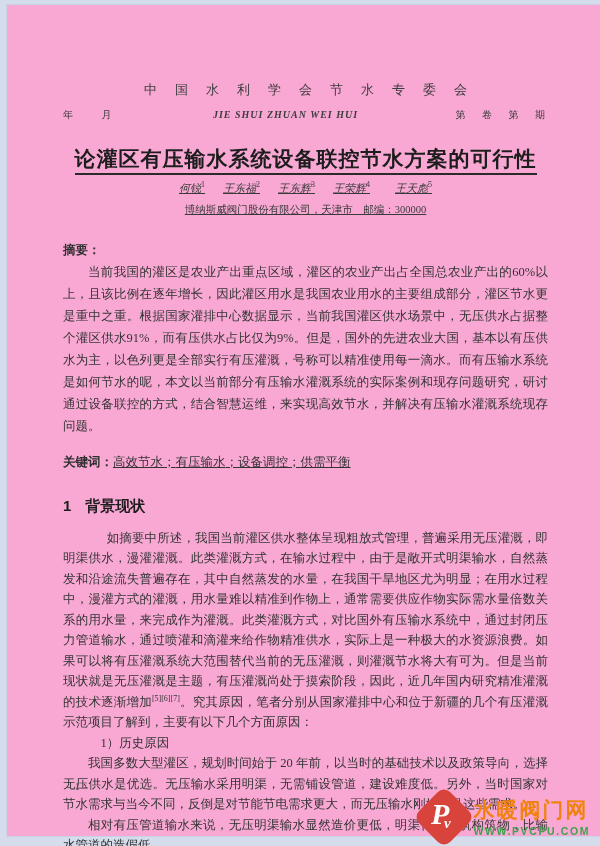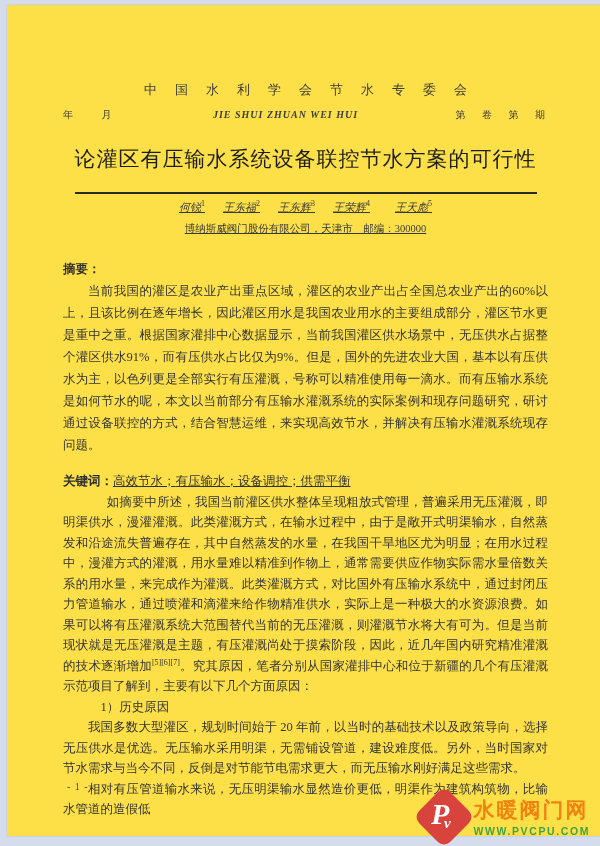--- a/index.html
+++ b/index.html
@@ -4,21 +4,21 @@
 <style>
   html,body{margin:0;padding:0;}
   body{
     width:600px;height:846px;position:relative;overflow:hidden;
     background:#d5dcec;
     font-family:"Liberation Serif","DejaVu Serif",serif;
     color:#333;
   }
   .page{
     position:absolute;left:6px;top:4px;right:0;bottom:9px;
-    background:#fde047;
+    background:#f9a8d4;
     border:1px solid #c9d2e6;border-right:none;
     box-sizing:border-box;
   }
   .content{
     padding:76px 52px 0 56px;
   }
   
   .society{
     text-align:center;font-size:13px;color:#3c3c3c;
     letter-spacing:18px;text-indent:18px;white-space:nowrap;
@@ -30,22 +30,22 @@
   .meta .left{letter-spacing:4px;word-spacing:18px;}
   .meta .center{font-weight:bold;letter-spacing:1px;font-style:italic;}
   .meta .right{letter-spacing:3px;word-spacing:8px;}
   
   .title{
     margin:15px 0 0 0;text-align:center;
   }
   .title span{
     display:inline-block;
     font-family:"Liberation Sans","DejaVu Sans",sans-serif;
-    font-weight:normal;font-size:21px;color:#1d1d1d;letter-spacing:1px;
-    border-bottom:2px solid #2a2a2a;padding-bottom:19px;
+    font-weight:bold;font-size:21px;color:#1d1d1d;letter-spacing:1px;
+    border-bottom:2px solid #2a2a2a;padding-bottom:0;
   }
   .authors{
     margin-top:5px;text-align:center;font-size:11px;font-style:italic;color:#3a3a3a;
   }
   .author{ text-decoration:underline; margin:0 9px; white-space:nowrap;}
   .author:last-child{margin-left:16px;}
   .author sup{font-size:8px;font-style:normal;}
   .affiliation{
     margin-top:7px;text-align:center;font-size:10.5px;color:#3a3a3a;
     text-decoration:underline;
@@ -124,20 +124,23 @@
     <div class="affiliation">博纳斯威阀门股份有限公司，天津市　邮编：300000</div>
 
     <div class="abstract">
       <div class="abstract-label">摘要：</div>
       <p class="abstract-text">当前我国的灌区是农业产出重点区域，灌区的农业产出占全国总农业产出的60%以上，且该比例在逐年增长，因此灌区用水是我国农业用水的主要组成部分，灌区节水更是重中之重。根据国家灌排中心数据显示，当前我国灌区供水场景中，无压供水占据整个灌区供水91%，而有压供水占比仅为9%。但是，国外的先进农业大国，基本以有压供水为主，以色列更是全部实行有压灌溉，号称可以精准使用每一滴水。而有压输水系统是如何节水的呢，本文以当前部分有压输水灌溉系统的实际案例和现存问题研究，研讨通过设备联控的方式，结合智慧运维，来实现高效节水，并解决有压输水灌溉系统现存问题。</p>
     </div>
 
     <div class="keywords" id="keywords">
       <span class="kw-label">关键词：</span><span class="kw">高效节水</span><span class="kw-sep">；</span><span class="kw">有压输水</span><span class="kw-sep">；</span><span class="kw">设备调控</span><span class="kw-sep">；</span><span class="kw">供需平衡</span></div>
 
+    <div class="section-heading">
+      <span class="num">1</span><span>背景现状</span>
+    </div>
 
     <div class="body-text" id="body-paragraphs">
         <p class="para-indent-lg">如摘要中所述，我国当前灌区供水整体呈现粗放式管理，普遍采用无压灌溉，即明渠供水，漫灌灌溉。此类灌溉方式，在输水过程中，由于是敞开式明渠输水，自然蒸发和沿途流失普遍存在，其中自然蒸发的水量，在我国干旱地区尤为明显；在用水过程中，漫灌方式的灌溉，用水量难以精准到作物上，通常需要供应作物实际需水量倍数关系的用水量，来完成作为灌溉。此类灌溉方式，对比国外有压输水系统中，通过封闭压力管道输水，通过喷灌和滴灌来给作物精准供水，实际上是一种极大的水资源浪费。如果可以将有压灌溉系统大范围替代当前的无压灌溉，则灌溉节水将大有可为。但是当前现状就是无压灌溉是主题，有压灌溉尚处于摸索阶段，因此，近几年国内研究精准灌溉的技术逐渐增加<sup>[5][6][7]</sup>。究其原因，笔者分别从国家灌排中心和位于新疆的几个有压灌溉示范项目了解到，主要有以下几个方面原因：</p>
         <p class="para-subitem">1）历史原因</p>
         <p class="para-indent">我国多数大型灌区，规划时间始于 20 年前，以当时的基础技术以及政策导向，选择无压供水是优选。无压输水采用明渠，无需铺设管道，建设难度低。另外，当时国家对节水需求与当今不同，反倒是对节能节电需求更大，而无压输水刚好满足这些需求。</p>
         <p class="para-indent">相对有压管道输水来说，无压明渠输水显然造价更低，明渠作为建筑构筑物，比输水管道的造假低</p>
       </div>
 
   </div>
 

